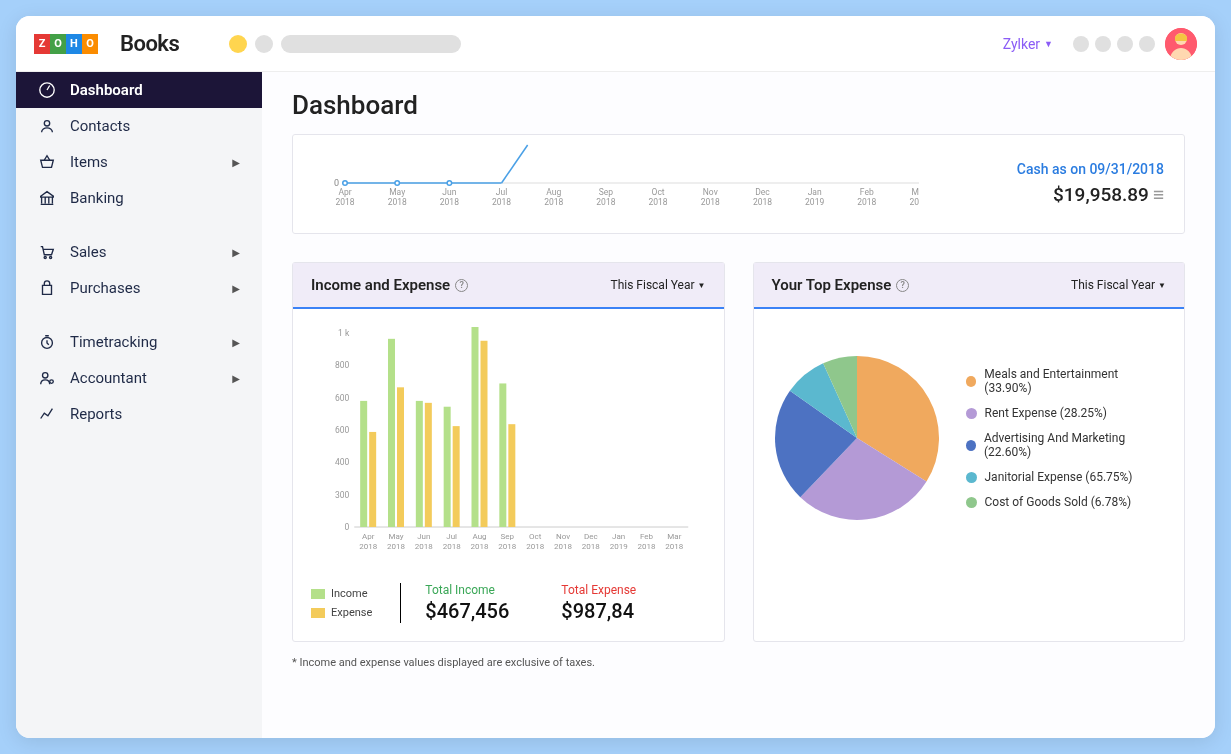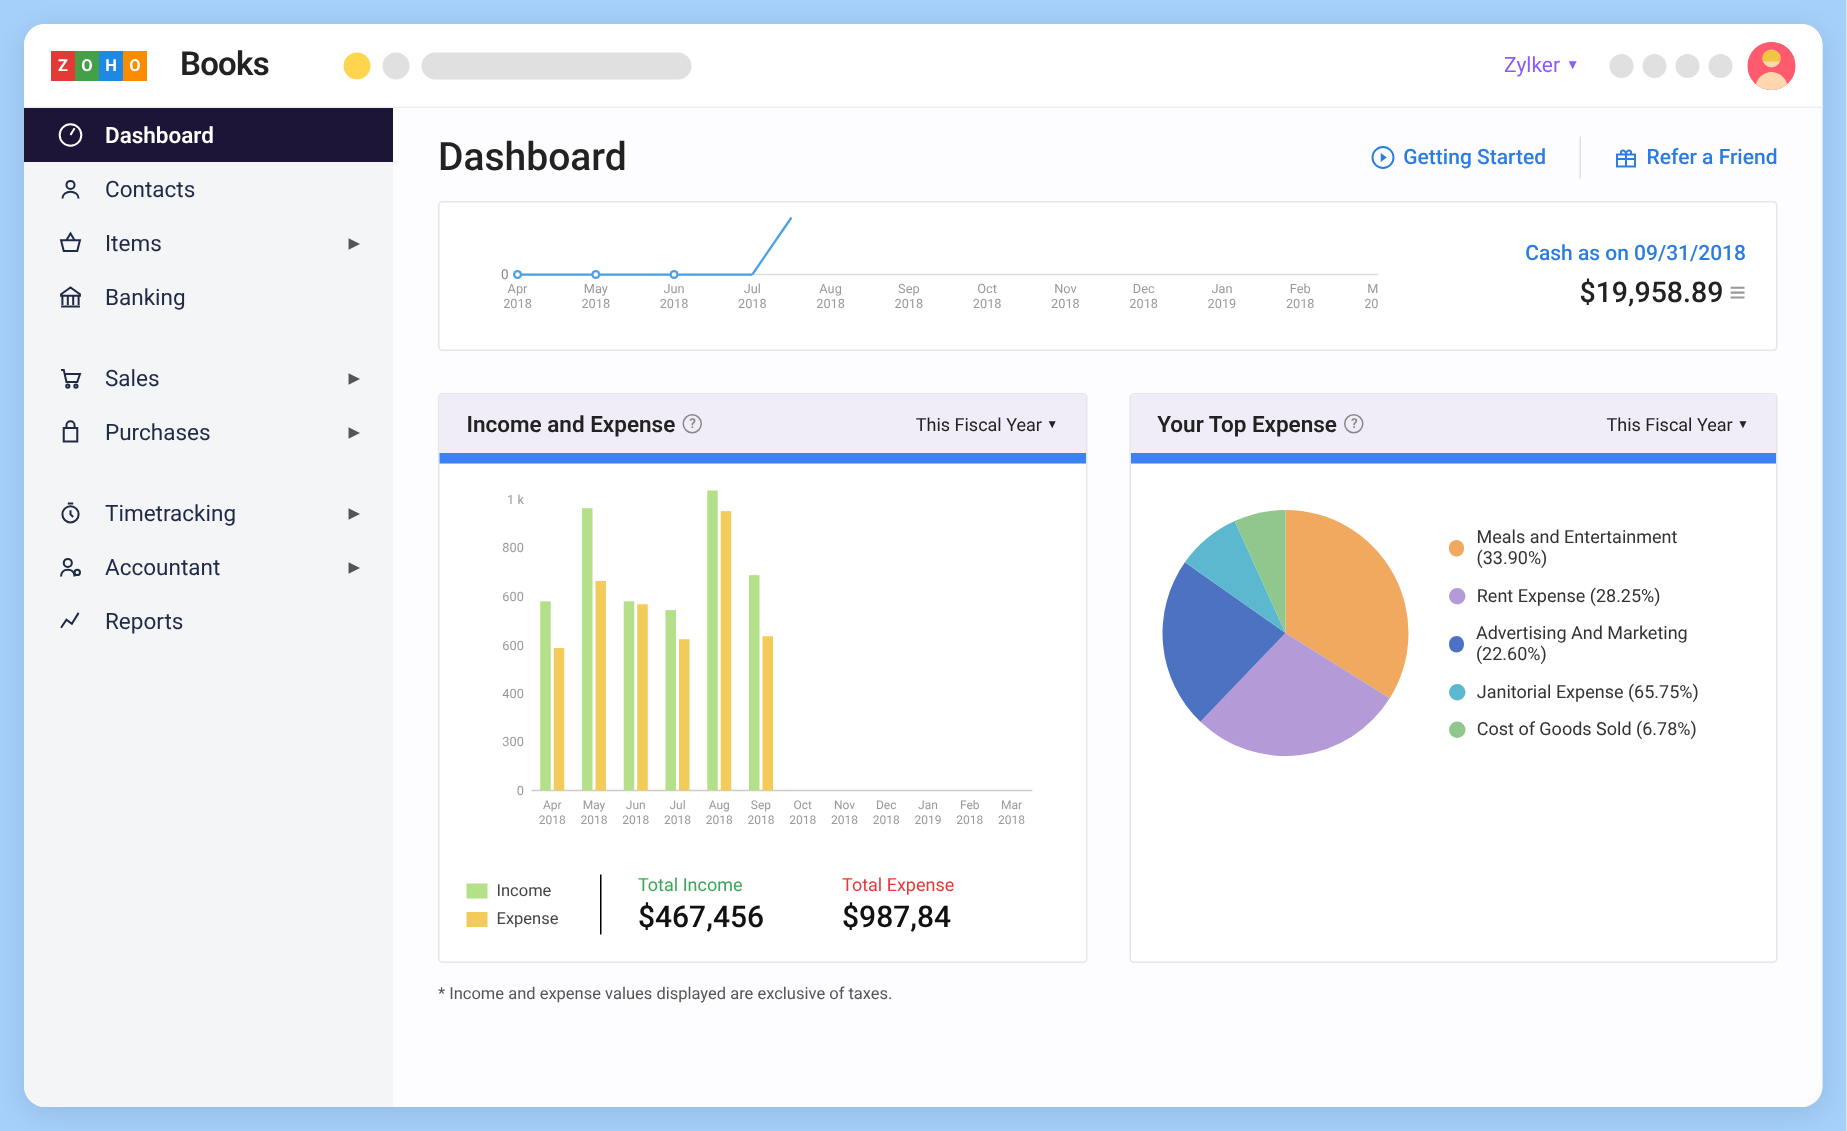--- a/index.html
+++ b/index.html
@@ -37,36 +37,36 @@
 .card { background:#fff; border:1px solid #e5e5ec; border-radius:3px; }
 .topcard { height:100px; display:flex; position:relative; margin-bottom:28px; padding:0 20px 10px 36px;}
 .line-chart-area { flex:1; position:relative; }
 .cash-box { width:170px; text-align:right; padding-top:26px; }
 .cash-date { color:#2a7ce0; font-size:14px; font-weight:500; }
 .cash-amt { font-size:19px; font-weight:500; color:#222; margin-top:6px;}
 .cash-amt .eq { color:#999; margin-left:4px;}
 .cards-row { display:flex; gap:28px; }
 .card-ie { flex:1; }
 .card-te { flex:1; }
-.card-hd { height:46px; background:#f0ecf8; display:flex; align-items:center; padding:0 18px; border-bottom:7px solid #3b82f6;}
+.card-hd { height:46px; background:#f0ecf8; display:flex; align-items:center; padding:0 18px; border-bottom:2px solid #3b82f6;}
 .card-title { font-size:15px; font-weight:600; color:#222; display:flex; align-items:center; gap:5px;}
 .help-ic { width:13px; height:13px; border:1px solid #888; border-radius:50%; font-size:9px; color:#888; display:flex; align-items:center; justify-content:center;}
 .fy { margin-left:auto; font-size:12px; color:#222; display:flex; align-items:center; gap:3px; cursor:pointer;}
 .card-body { padding:18px; }
 .bar-chart-box { height:230px; position:relative; }
 .legend-row { display:flex; align-items:center; margin-top:16px; gap:28px; padding-top:10px;}
 .leg-col { display:flex; flex-direction:column; gap:6px; }
 .leg-item { display:flex; align-items:center; gap:6px; font-size:11px; color:#444;}
 .leg-sw { width:14px; height:10px;}
 .tot-col { border-left:1px solid #000000; padding-left:24px;}
 .tot-label { font-size:12px;}
 .tot-label.g{color:#3aa757;} .tot-label.r{color:#e53935;}
 .tot-val { font-size:20px; font-weight:500; color:#111; margin-top:2px;}
 .footnote { font-size:11px; color:#555; margin-top:14px;}
-.pie-body { display:flex; align-items:center; gap:24px; padding:28px 18px;}
+.pie-body { display:flex; align-items:center; gap:24px; padding:44px 18px;}
 .pie-wrap { width:170px; height:170px; position:relative; }
 .pie-legend { display:flex; flex-direction:column; gap:11px;}
 .pl-item { display:flex; align-items:center; gap:8px; font-size:12px; color:#333;}
 .pl-sw { width:11px; height:11px; border-radius:50%;}
 svg { display:block; }
 </style>
 </head>
 <body>
 
 <div class="app">
@@ -197,41 +197,20 @@
               <path d="M3 15l4-6 4 3 5-8"></path>
             </svg>
           </span>
           <span>Reports</span>
         </div>
       </div>
 
     <div class="main">
       <div class="page-hd">
         <div class="page-title">Dashboard</div>
-        <div class="hd-actions">
-          <div class="hd-link">
-            <span>
-                <svg width="16" height="16" viewBox="0 0 16 16">
-                  <circle cx="8" cy="8" r="7" fill="none" stroke="#2a7ce0" stroke-width="1.3"></circle>
-                  <path d="M6.5 5l4 3-4 3z" fill="#2a7ce0"></path>
-                </svg>
-              </span>
-            <span>Getting Started</span>
-          </div>
-          <div class="hd-sep"></div>
-          <div class="hd-link">
-            <span>
-                <svg width="16" height="16" viewBox="0 0 16 16" fill="none" stroke="#2a7ce0" stroke-width="1.3">
-                  <rect x="2" y="6" width="12" height="8"></rect>
-                  <path d="M8 6v8M2 9h12M5 6c-2-3 3-4 3 0M11 6c2-3-3-4-3 0"></path>
-                </svg>
-              </span>
-            <span>Refer a Friend</span>
-          </div>
-        </div>
       </div>
 
       <div class="card topcard">
         <div class="line-chart-area" id="line-chart">
             <svg width="590" height="80" viewBox="0 0 590 80">
               <line x1="16" y1="48" x2="590" y2="48" stroke="#ddd"></line>
               <text x="10" y="51" font-size="9" fill="#888" text-anchor="end">0</text>
               <text x="16" y="60" font-size="8.5" fill="#999" text-anchor="middle">Apr</text>
               <text x="16" y="70" font-size="8.5" fill="#999" text-anchor="middle">2018</text>
               <text x="68.18181818181819" y="60" font-size="8.5" fill="#999" text-anchor="middle">May</text>

